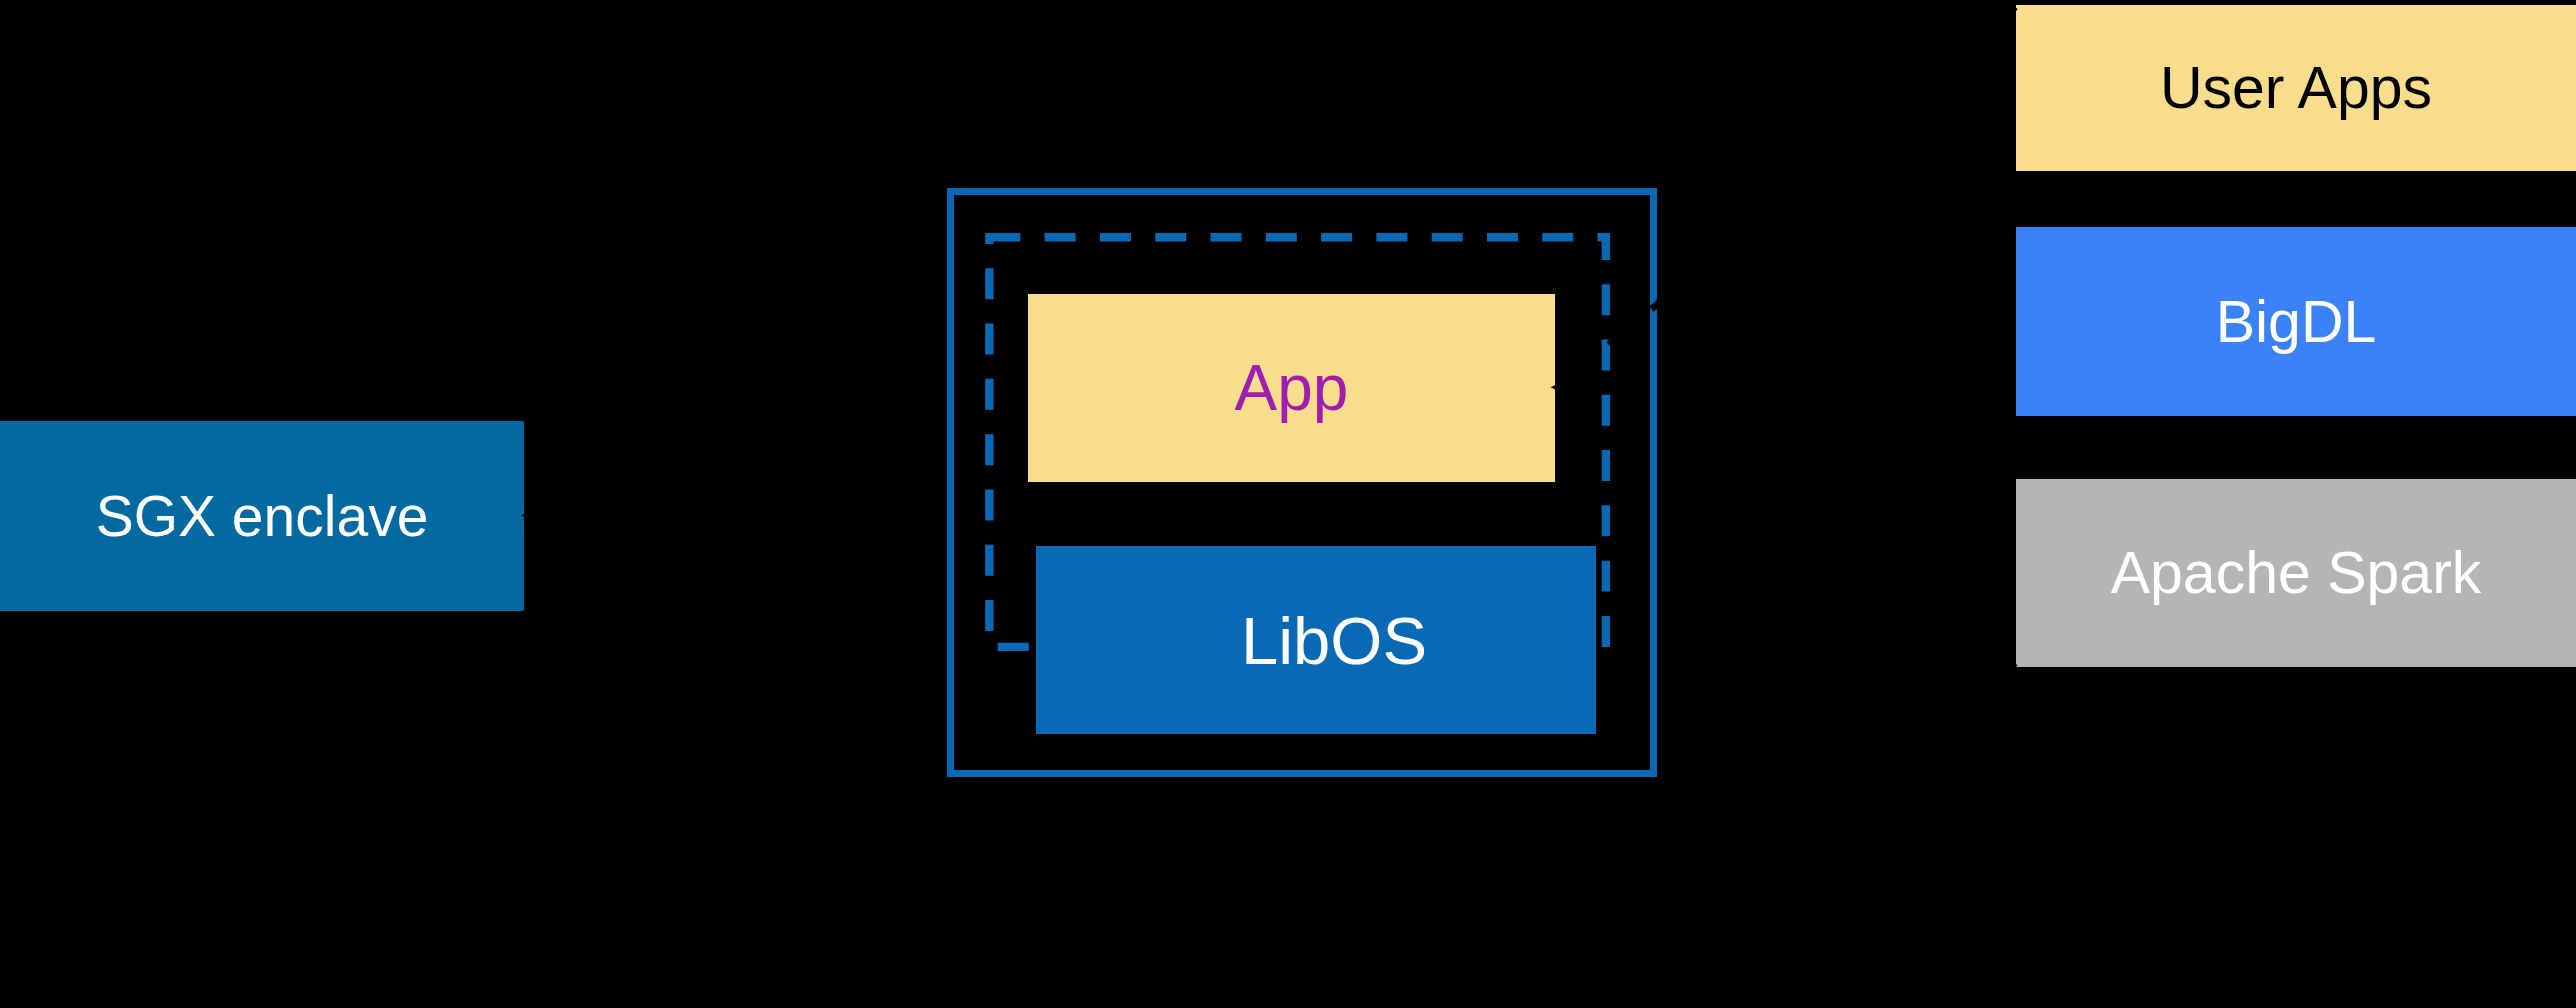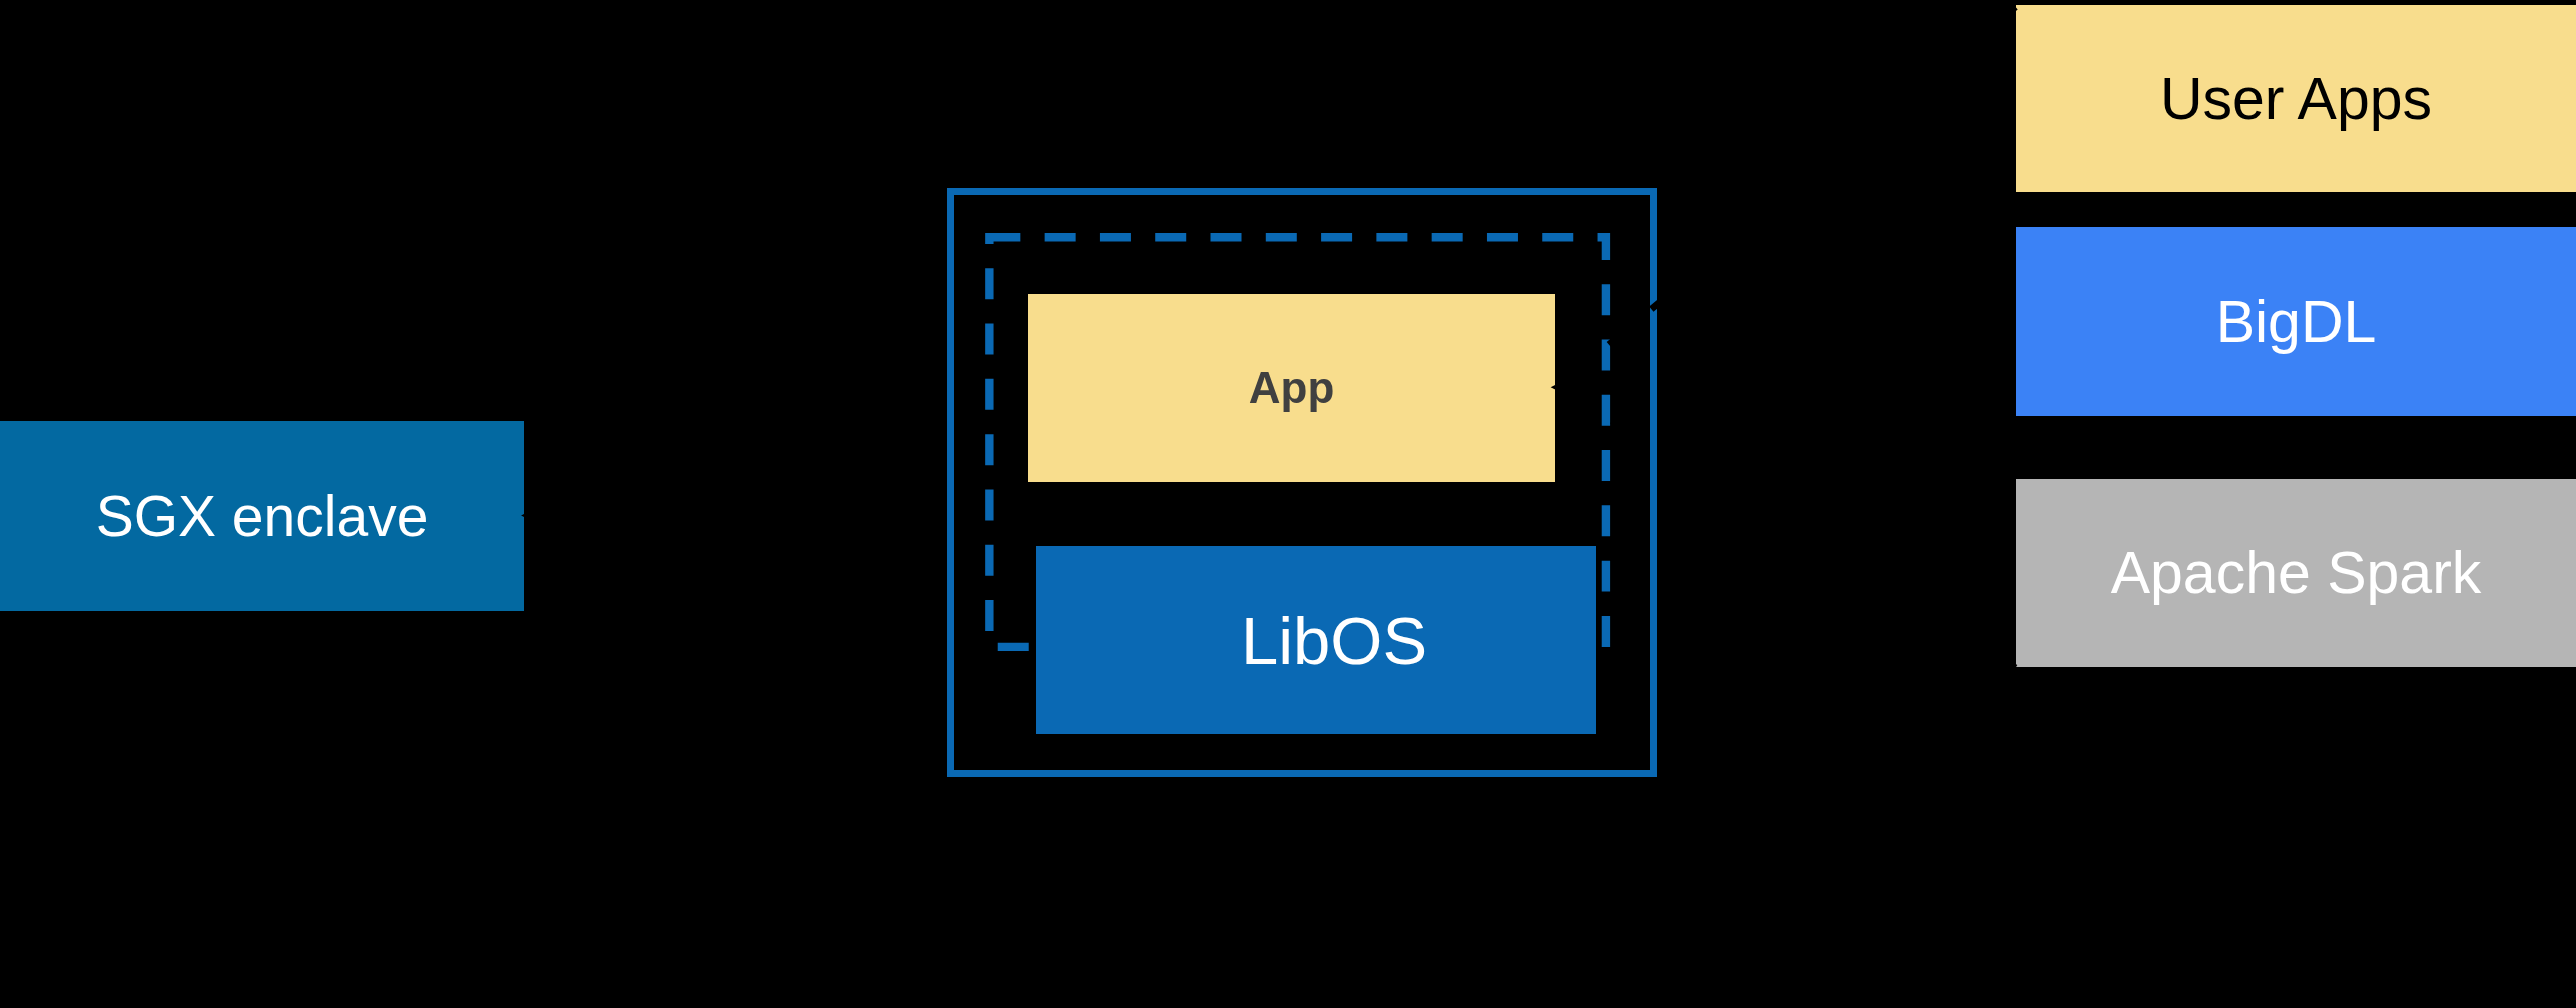--- a/index.html
+++ b/index.html
@@ -24,31 +24,31 @@
   }
   
   #sgx-box        { left: 0px;    top: 421px; width: 524px; height: 190px; }
   #sgx-box .lbl   { color: #fff; font-size: 57px; }
 
   
   #outer-box      { left: 947px; top: 188px; width: 710px; height: 589px;
                     box-sizing: border-box; border: 7.5px solid; z-index: 1; }
   #svg-under      { position: absolute; left: 0; top: 0; z-index: 2; }
   #app-box        { left: 1028px; top: 294px; width: 527px; height: 188px; z-index: 3; }
-  #app-box .lbl   { color: #404040; font-size: 44px; font-weight: bold; }
+  #app-box .lbl   { color: #a21caf; font-size: 64px; }
   #libos-box      { left: 1036px; top: 546px; width: 524px; height: 188px; z-index: 3; padding-left: 36px; }
   #libos-box .lbl { color: #fff; font-size: 67px; }
   #svg-over       { position: absolute; left: 0; top: 0; z-index: 4; }
 
   
   #os-box         { left: 947px; top: 825px; width: 712px; height: 183px; }
   #os-box .lbl    { color: #fff; font-size: 62px; font-weight: bold; }
 
   
-  #user-apps-box  { left: 2016px; top: 5px;   width: 560px; height: 187px; }
+  #user-apps-box  { left: 2016px; top: 5px;   width: 560px; height: 166px; }
   #user-apps-box .lbl { color: #000; font-size: 59px; }
   #bigdl-box      { left: 2016px; top: 227px; width: 560px; height: 189px; }
   #bigdl-box .lbl { color: #fff; font-size: 59px; }
   #spark-box      { left: 2016px; top: 479px; width: 560px; height: 188px; }
   #spark-box .lbl { color: #fff; font-size: 59px; }
 </style>
 </head>
 <body>
 
 <div id="stage" style="background-color: rgb(0, 0, 0);">

